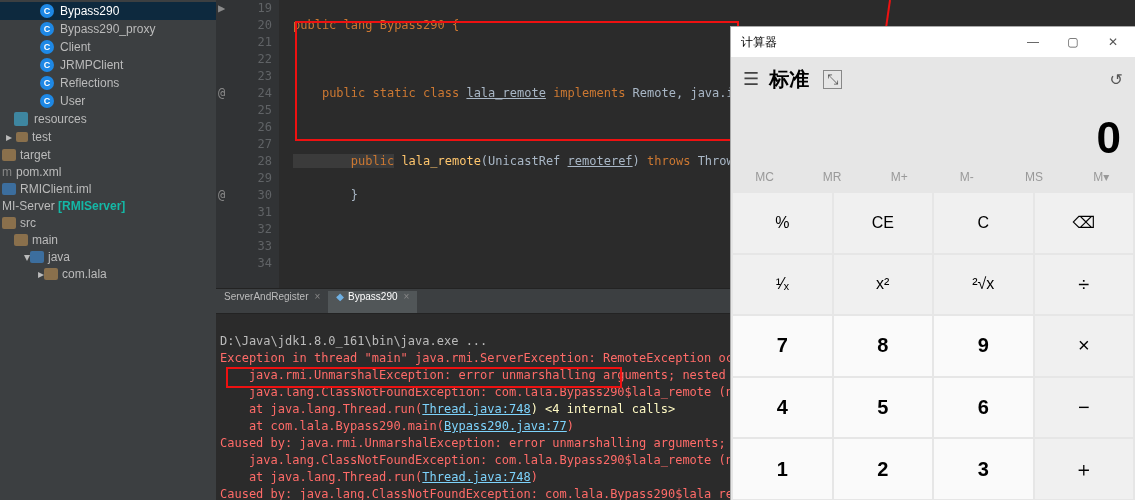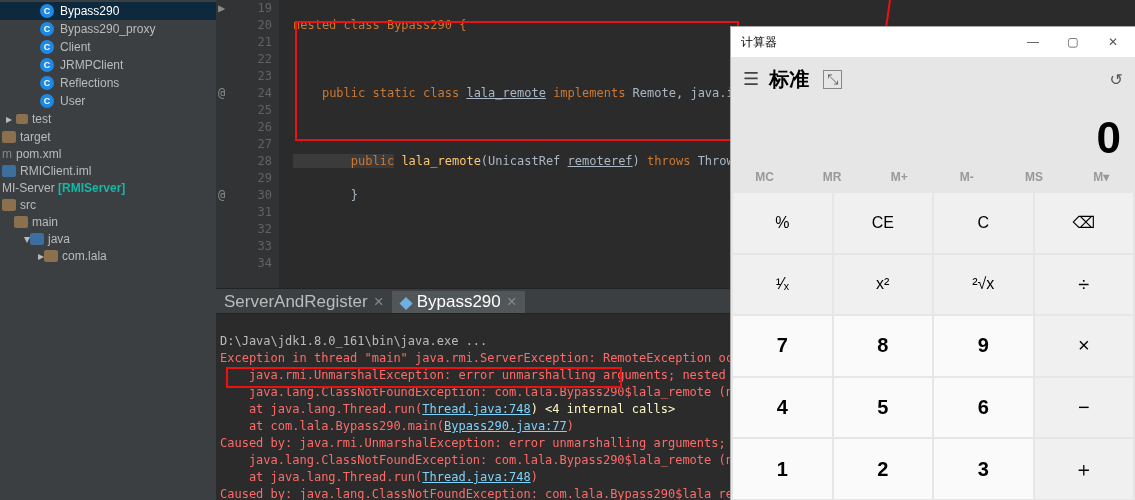--- a/index.html
+++ b/index.html
@@ -23,38 +23,38 @@
   .gutter .mk{position:absolute;left:2px;color:#8a8a8a}
   .fold-col{width:14px;background:#2b2b2b;border-left:1px solid #313335}
   .code{flex:1;font-family:Consolas,monospace;font-size:12px;line-height:17px;white-space:pre;padding-top:0;position:relative;overflow:hidden}
   .code .ln{height:17px}
   .kw{color:#cc7832}
   .fn{color:#ffc66d}
   .hl{background:rgba(255,255,255,.08)}
   .redbox{position:absolute;border:2px solid #e11;pointer-events:none}
   .play{color:#499c54}
   .tabs{height:24px;background:#3c3f41;display:flex;align-items:flex-end;border-top:1px solid #232323;border-bottom:1px solid #232323}
-  .tab{height:22px;display:flex;align-items:center;padding:0 8px;color:#bbb;font-size:17px}
+  .tab{height:22px;display:flex;padding:0 8px;color:#bbb;font-size:10px}
   .tab.active{background:#515658;color:#fff}
   .tab .close{margin-left:6px;color:#888}
   .console{flex:1;background:#2b2b2b;font-family:Consolas,monospace;font-size:12px;line-height:17px;white-space:pre;color:#bbb;overflow:hidden;position:relative;padding:2px 4px}
   .console .red{color:#ff6b68}
   .link{color:#7dd3fc;text-decoration:underline}
   .calc{position:absolute;left:730px;top:26px;width:404px;height:474px;background:#e6e6e6;border:1px solid #aaa;display:flex;flex-direction:column}
   .calc-title{height:30px;display:flex;align-items:center;justify-content:space-between;padding:0 2px 0 10px;font-size:12px;color:#000;background:#fff}
   .calc-title .wbtns{display:flex}
   .calc-title .wb{width:40px;height:30px;display:flex;align-items:center;justify-content:center;color:#555}
   .calc-head{height:44px;display:flex;align-items:center;padding:0 12px;background:#e6e6e6;gap:10px}
   .calc-head .ham{font-size:18px;color:#444}
   .calc-head .mode{font-size:20px;color:#000;font-weight:600}
   .calc-head .keep{margin-left:4px;font-size:14px;border:1px solid #888;padding:0 3px;color:#555}
   .calc-head .hist{margin-left:auto;font-size:16px;color:#555}
   .calc-disp{height:62px;display:flex;align-items:flex-end;justify-content:flex-end;padding:0 14px;font-size:44px;font-weight:600;color:#000;background:#e6e6e6}
   .calc-mem{height:28px;display:flex;background:#e6e6e6}
-  .calc-mem div{flex:1;display:flex;align-items:center;justify-content:center;color:#999;font-size:12px;font-weight:700}
+  .calc-mem div{flex:1;display:flex;align-items:center;justify-content:center;color:#999;font-size:12px;font-weight:400}
   .calc-grid{flex:1;display:grid;grid-template-columns:repeat(4,1fr);grid-template-rows:repeat(5,1fr);gap:2px;background:#e6e6e6;padding:2px}
   .calc-grid button{border:none;background:#f0f0f0;font-size:16px;color:#000;cursor:pointer}
   .calc-grid button.num{background:#fafafa;font-size:20px;font-weight:600}
   .calc-grid button.op{font-size:20px}
   .arrow{position:absolute;left:860px;top:0;color:#e11;font-size:28px;pointer-events:none}
   .arrow svg{overflow:visible}
 </style>
 </head>
 <body>
 
@@ -77,20 +77,24 @@
           <span class="fi">C</span>
           <span>JRMPClient</span>
         </div>
       <div class="item">
           <span class="fi">C</span>
           <span>Reflections</span>
         </div>
       <div class="item">
           <span class="fi">C</span>
           <span>User</span>
+        </div>
+      <div class="item folder">
+          <span class="fi folder-ico" style="background:#3e86a0"></span>
+          <span>resources</span>
         </div>
       <div class="item folder" style="padding-left:6px">▸ <span class="ico folder-ico" style="display:inline-block;width:12px;height:10px;margin:0 4px"></span><span>test</span></div>
     </div>
     <div class="proj">
       <div class="row">
           <span class="ico folder-ico"></span>
           <span>target</span>
         </div>
       <div class="row">
           <span style="color:#888;margin-right:4px">m</span>
@@ -129,21 +133,21 @@
         <div class="gl"><span class="gn">28</span></div>
         <div class="gl"><span class="gn">29</span></div>
         <div class="gl"><span class="mk">@</span><span class="gn">30</span></div>
         <div class="gl"><span class="gn">31</span></div>
         <div class="gl"><span class="gn">32</span></div>
         <div class="gl"><span class="gn">33</span></div>
         <div class="gl"><span class="gn">34</span></div>
       </div>
       <div class="fold-col"></div>
       <div class="code">
-<div class="ln"><span class="kw">nested class Bypass290 {</span></div>
+<div class="ln"><span class="kw">public lang Bypass290 {</span></div>
 <div class="ln"></div>
 <div class="ln">    <span class="kw">public</span><span class="kw"> static class </span><span style="text-decoration:underline">lala_remote</span><span class="kw"> implements </span><span>Remote, java.io.Serializable {</span></div>
 <div class="ln"></div>
 <div class="ln"><span class="kw hl">        public</span><span class="fn"> lala_remote</span><span>(UnicastRef </span><span style="text-decoration:underline">remoteref</span><span>) </span><span class="kw">throws</span><span> Throwable {</span></div>
 <div class="ln"><span>        }</span></div>
 
 
 
 
 

